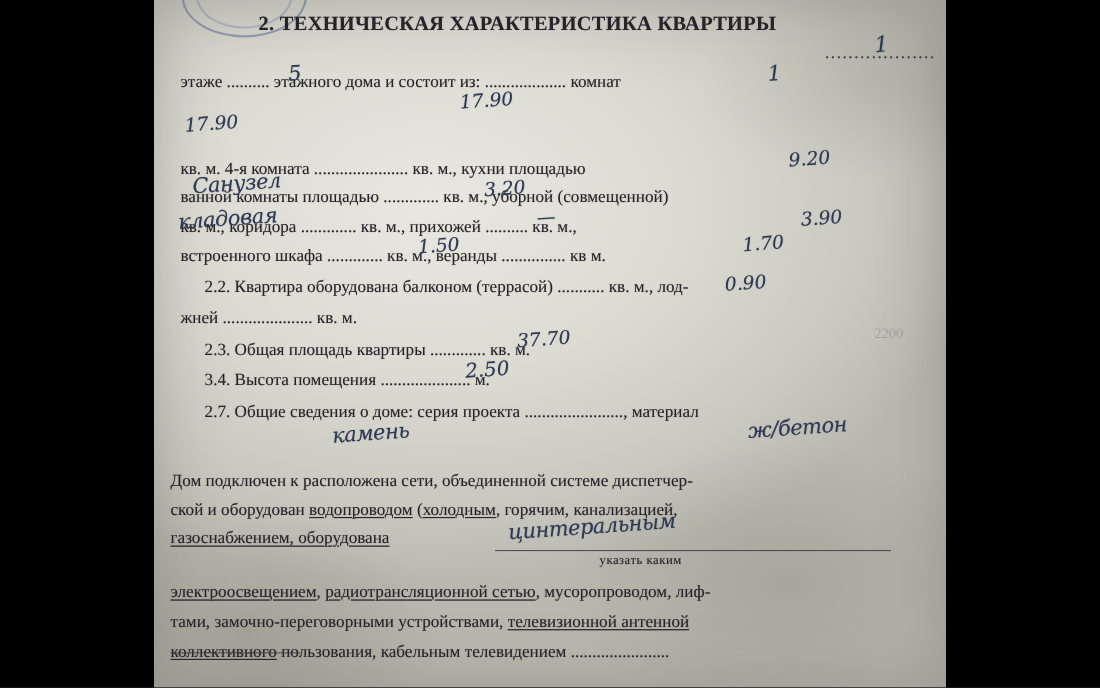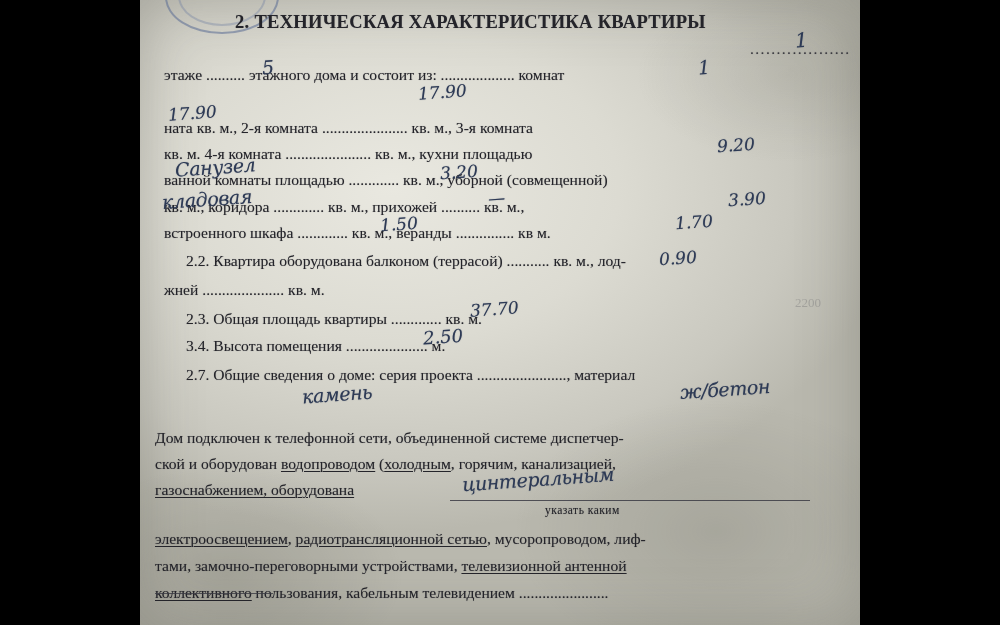--- a/index.html
+++ b/index.html
@@ -133,21 +133,20 @@
 
     <span class="line dots" style="left:600px; top:31px;">...................</span>
     <div class="hand" style="left:645px; top:20px; font-size:20px;">1</div>
 
     <div class="line" style="left:14px; top:57px;font-family:Liberation Serif, serif;">этаже .......... этажного дома и состоит из: ................... комнат</div>
     <div class="hand" style="left:112px; top:48px; font-size:19px;">5</div>
     <div class="hand" style="left:548px; top:48px; font-size:19px;">1</div>
 
     <div class="hand" style="left:268px; top:74px; font-size:17px;">17.90</div>
 
-    <div class="line" style="left:14px; top:110px;">ната кв. м., 2-я комната ...................... кв. м., 3-я комната</div>
     <div class="hand" style="left:18px; top:95px; font-size:17px;">17.90</div>
 
     <div class="line" style="left:14px; top:136px;">кв. м. 4-я комната ...................... кв. м., кухни площадью</div>
     <div class="hand" style="left:567px; top:127px; font-size:17px;">9.20</div>
 
     <div class="line" style="left:14px; top:162px;">ванной комнаты площадью ............. кв. м., уборной (совмещенной)</div>
     <div class="hand cursive" style="left:25px; top:148px; font-size:19px;">Санузел</div>
     <div class="hand" style="left:290px; top:154px; font-size:17px;">3.20</div>
 
     <div class="line" style="left:14px; top:189px;">кв. м., коридора ............. кв. м., прихожей .......... кв. м.,</div>
@@ -167,21 +166,21 @@
     <div class="line" style="left:36px; top:301px;">2.3. Общая площадь квартиры ............. кв. м.</div>
     <div class="hand" style="left:320px; top:291px; font-size:17px;">37.70</div>
 
     <div class="line" style="left:36px; top:328px;">3.4. Высота помещения ..................... м.</div>
     <div class="hand" style="left:273px; top:318px; font-size:18px;">2.50</div>
 
     <div class="line" style="left:36px; top:357px;">2.7. Общие сведения о доме: серия проекта ......................., материал</div>
     <div class="hand cursive" style="left:152px; top:375px; font-size:19px;">камень</div>
     <div class="hand cursive" style="left:530px; top:370px; font-size:19px;">ж/бетон</div>
 
-    <div class="line" style="left:5px; top:420px;">Дом подключен к телефонной сети, объединенной системе диспетчер-</div>
+    <div class="line" style="left:5px; top:420px;">Дом подключен к расположена сети, объединенной системе диспетчер-</div>
 
     <div class="line" style="left:5px; top:446px;">
       <span>ской и оборудован </span><span class="u">водопроводом</span><span> (</span><span class="u">холодным</span><span>, горячим, канализацией,</span>
     </div>
 
     <div class="line u" style="left:5px; top:472px;">газоснабжением, оборудована</div>
     <div class="hand cursive" style="left:312px; top:460px; font-size:19px;">цинтеральным</div>
     <div class="ul-line" style="left:300px; top:490px; width:360px;"></div>
     <div class="line smallcap" style="left:395px; top:495px;">указать  каким</div>
 

